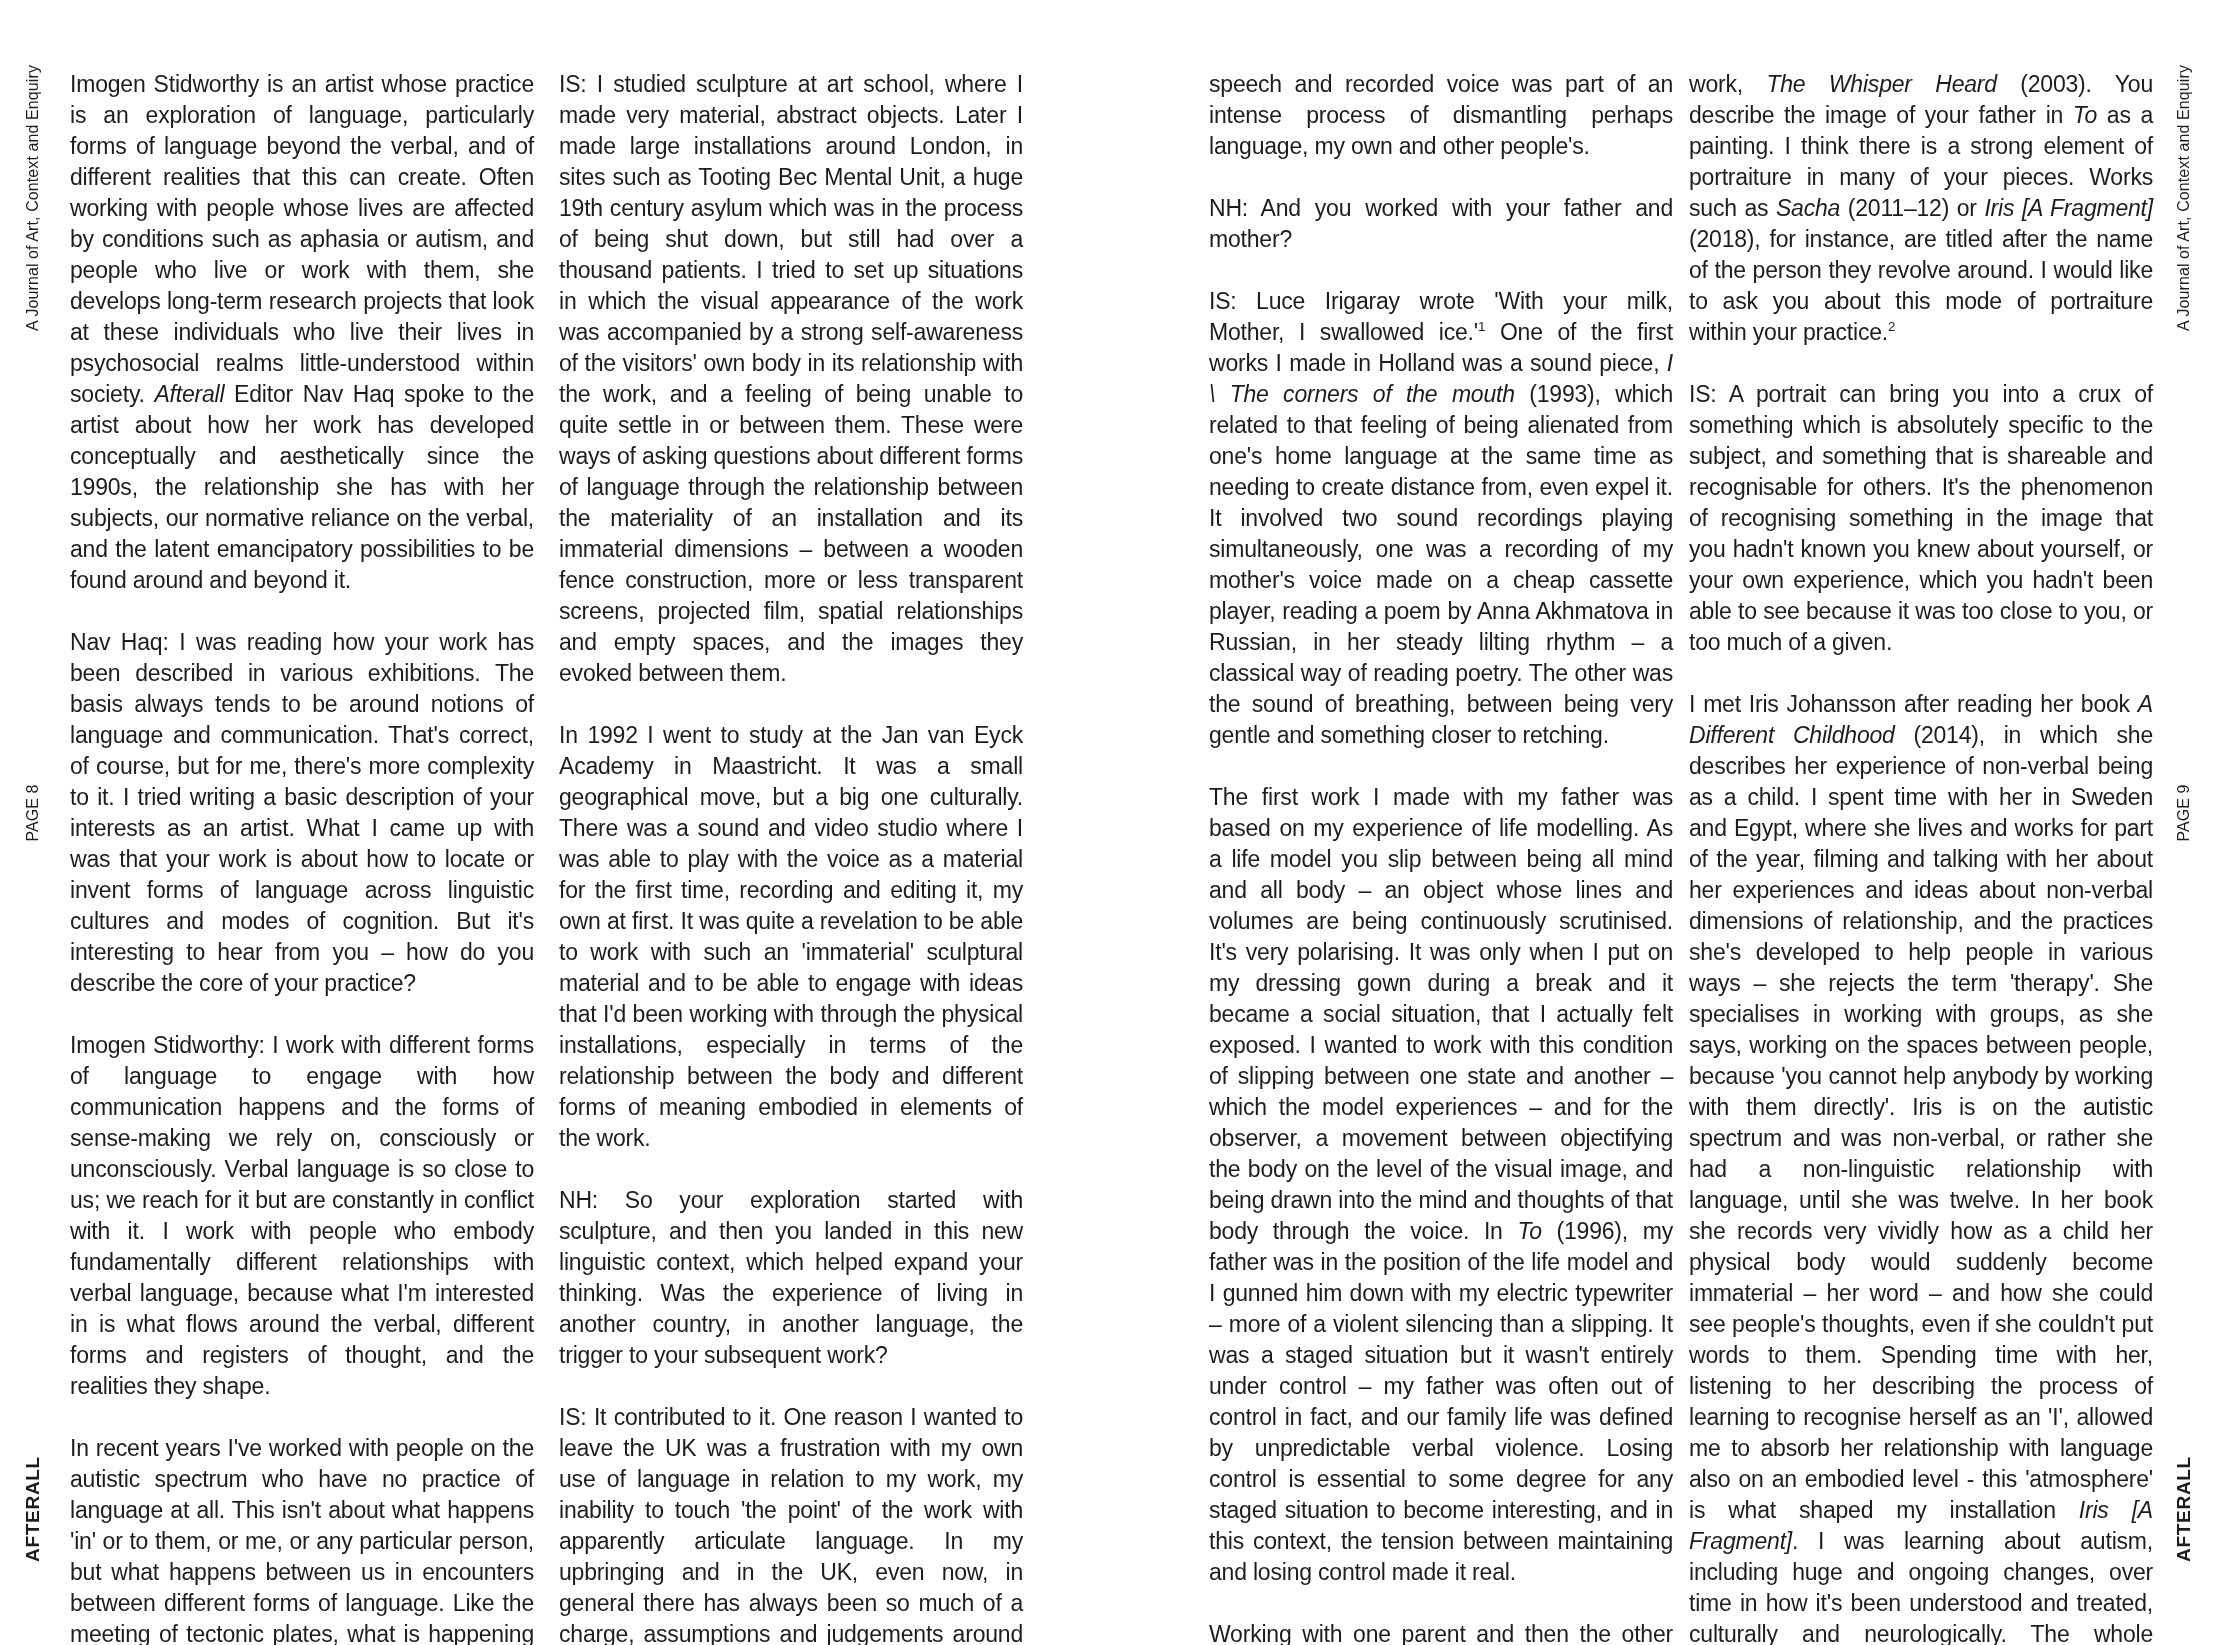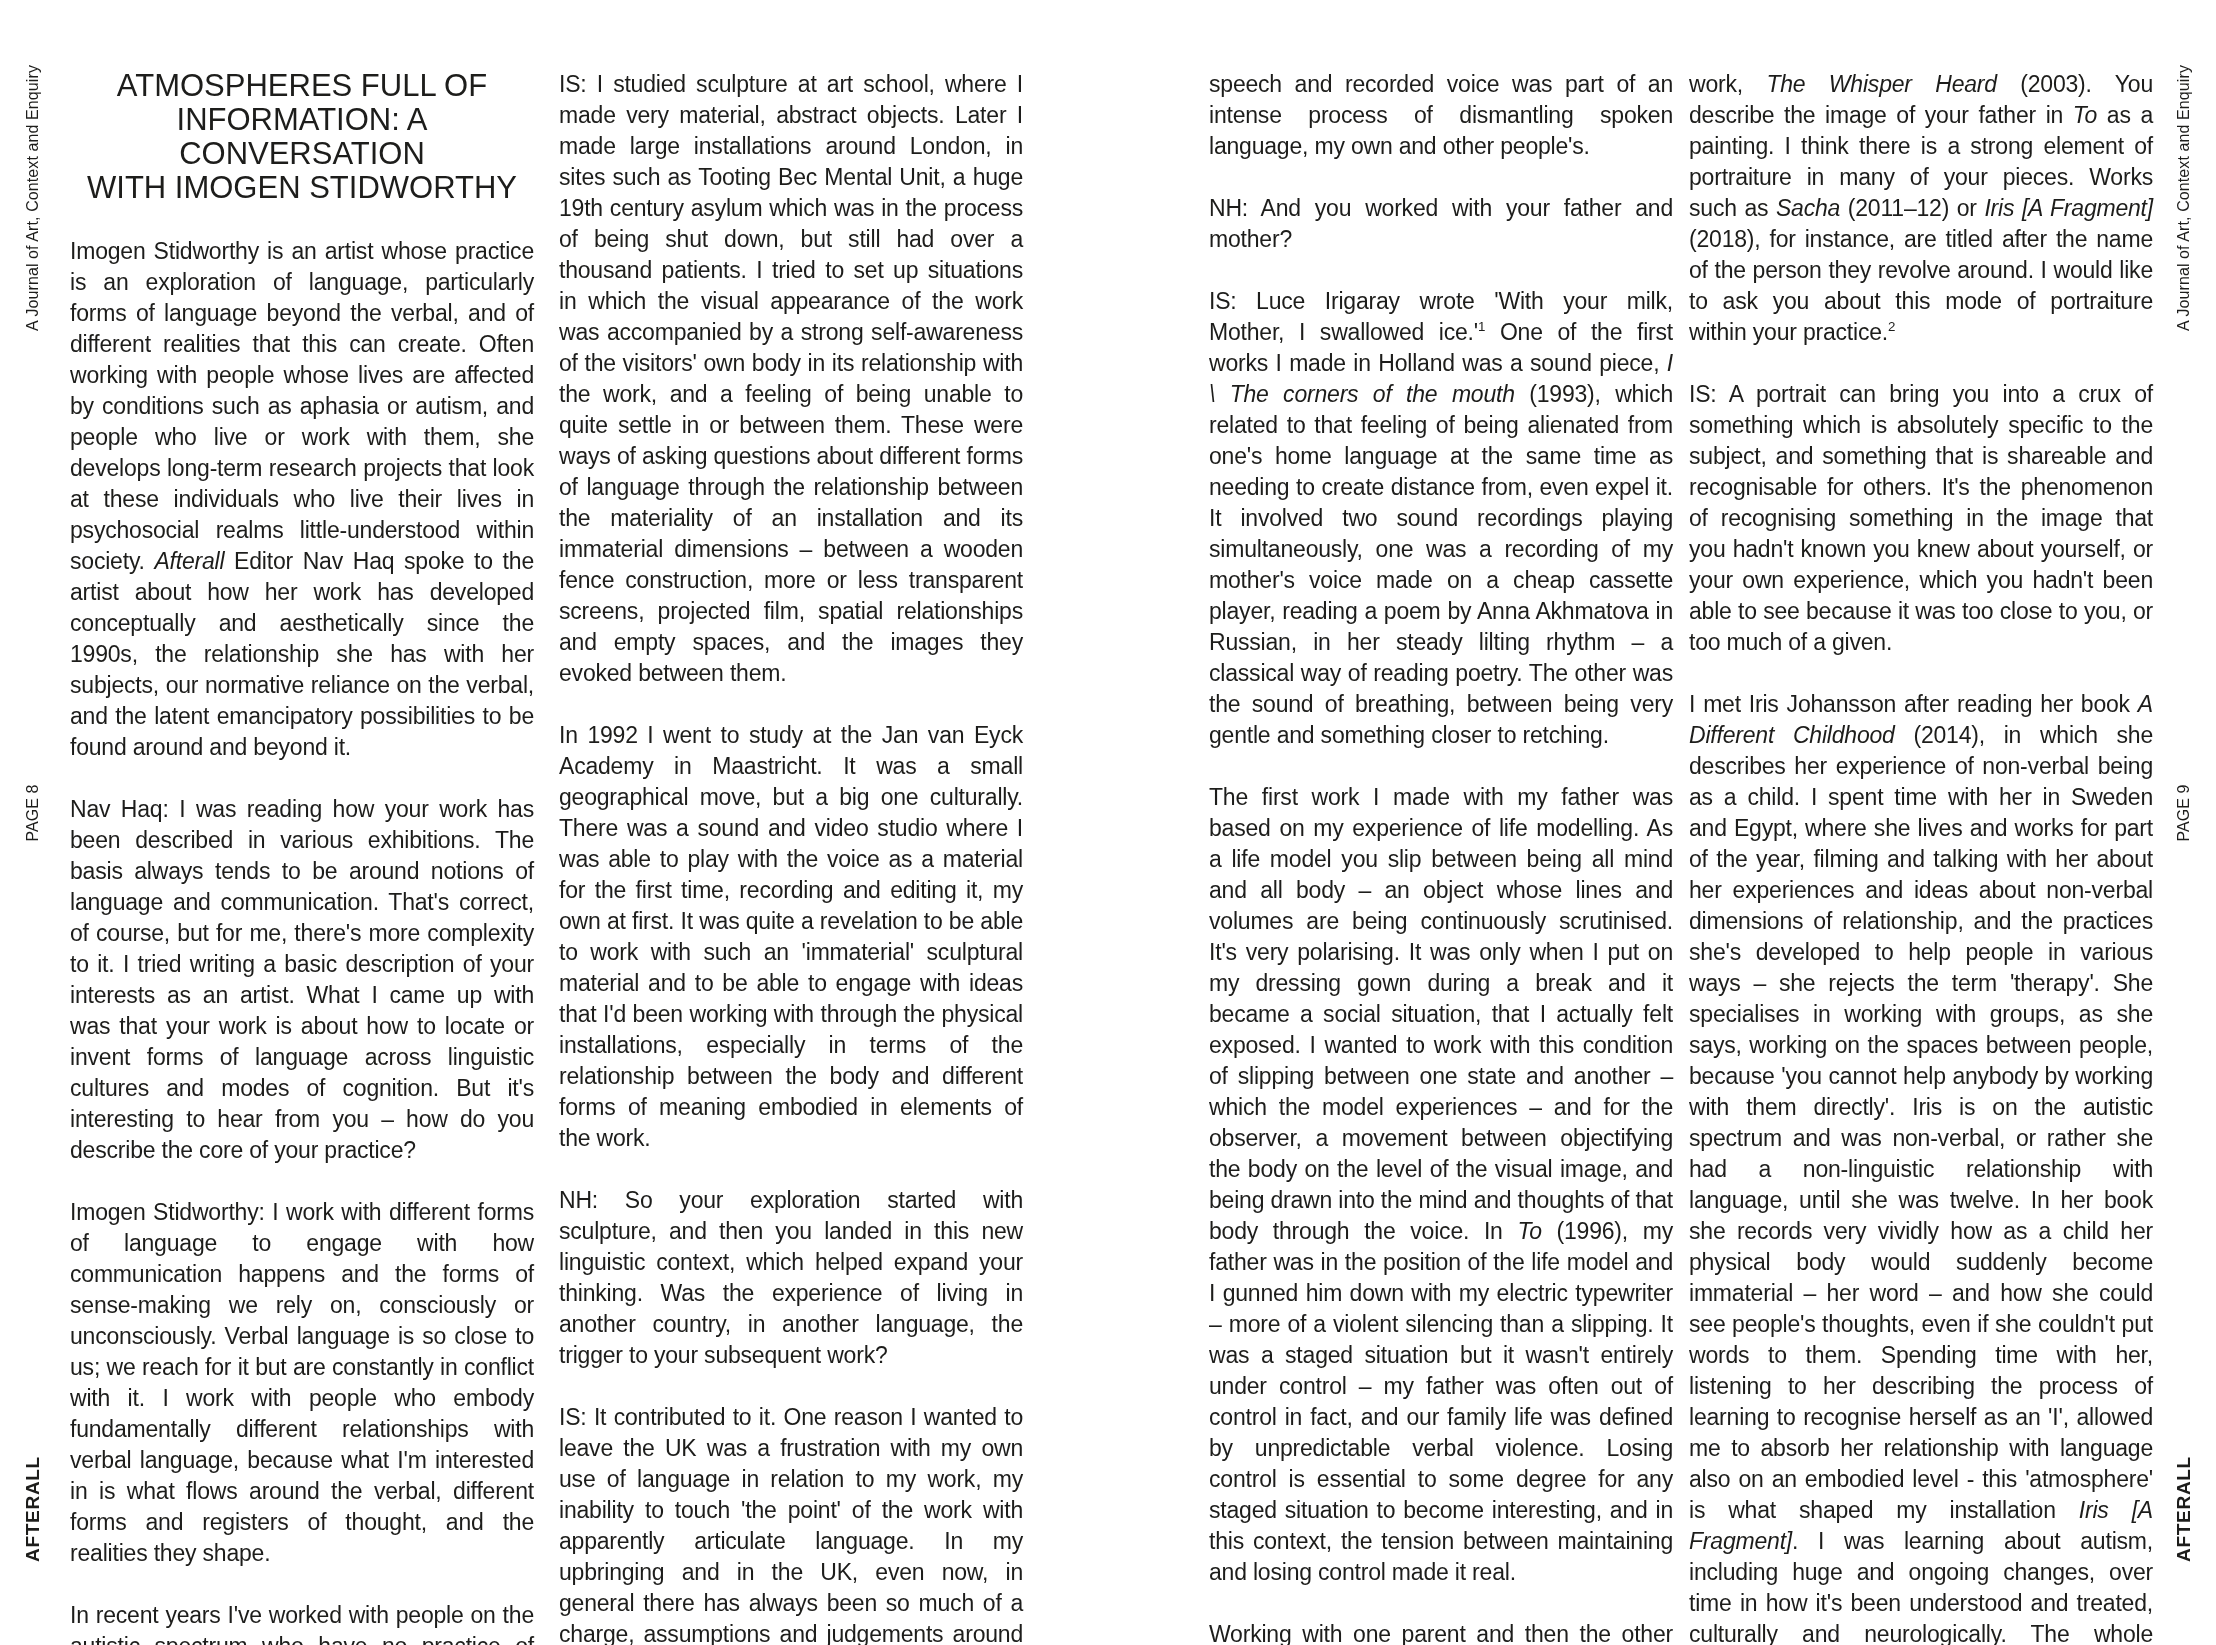--- a/index.html
+++ b/index.html
@@ -60,34 +60,33 @@
 </head>
 <body>
 
 <div class="spread">
 
   <div class="margin-label pos-journal-left">A Journal of Art, Context and Enquiry</div>
   <div class="margin-label pos-page-left">PAGE 8</div>
   <div class="margin-label brand pos-brand-left">AFTERALL</div>
 
   <div class="column col-1">
-      <div class="title">ATMOSPHERES FULL OF<br>INFORMATION: A CONVERSATION<br>WITH IMOGEN STIDWORTHY</div>
       <p>Imogen Stidworthy is an artist whose practice is an exploration of language, particularly forms of language beyond the verbal, and of different realities that this can create. Often working with people whose lives are affected by conditions such as aphasia or autism, and people who live or work with them, she develops long-term research projects that look at these individuals who live their lives in psychosocial realms little-understood within society. <em>Afterall</em> Editor Nav Haq spoke to the artist about how her work has developed conceptually and aesthetically since the 1990s, the relationship she has with her subjects, our normative reliance on the verbal, and the latent emancipatory possibilities to be found around and beyond it.</p>
       <p><strong>Nav Haq:</strong> I was reading how your work has been described in various exhibitions. The basis always tends to be around notions of language and communication. That's correct, of course, but for me, there's more complexity to it. I tried writing a basic description of your interests as an artist. What I came up with was that your work is about how to locate or invent forms of language across linguistic cultures and modes of cognition. But it's interesting to hear from you – how do you describe the core of your practice?</p>
       <p><strong>Imogen Stidworthy:</strong> I work with different forms of language to engage with how communication happens and the forms of sense-making we rely on, consciously or unconsciously. Verbal language is so close to us; we reach for it but are constantly in conflict with it. I work with people who embody fundamentally different relationships with verbal language, because what I'm interested in is what flows around the verbal, different forms and registers of thought, and the realities they shape.</p>
       <p>In recent years I've worked with people on the autistic spectrum who have no practice of language at all. This isn't about what happens 'in' or to them, or me, or any particular person, but what happens between us in encounters between different forms of language. Like the meeting of tectonic plates, what is happening may be phenomenally slow and invisible to the human eye – or dramatic, even volcanic. What's at stake is that it can give rise to different orders of communication and relationship, with others and self.</p>
     </div>
   <div class="column col-2">
       <p><strong>IS:</strong> I studied sculpture at art school, where I made very material, abstract objects. Later I made large installations around London, in sites such as Tooting Bec Mental Unit, a huge 19th century asylum which was in the process of being shut down, but still had over a thousand patients. I tried to set up situations in which the visual appearance of the work was accompanied by a strong self-awareness of the visitors' own body in its relationship with the work, and a feeling of being unable to quite settle in or between them. These were ways of asking questions about different forms of language through the relationship between the materiality of an installation and its immaterial dimensions – between a wooden fence construction, more or less transparent screens, projected film, spatial relationships and empty spaces, and the images they evoked between them.</p>
       <p>In 1992 I went to study at the Jan van Eyck Academy in Maastricht. It was a small geographical move, but a big one culturally. There was a sound and video studio where I was able to play with the voice as a material for the first time, recording and editing it, my own at first. It was quite a revelation to be able to work with such an 'immaterial' sculptural material and to be able to engage with ideas that I'd been working with through the physical installations, especially in terms of the relationship between the body and different forms of meaning embodied in elements of the work.</p>
       <p><strong>NH:</strong> So your exploration started with sculpture, and then you landed in this new linguistic context, which helped expand your thinking. Was the experience of living in another country, in another language, the trigger to your subsequent work?</p>
       <p><strong>IS:</strong> It contributed to it. One reason I wanted to leave the UK was a frustration with my own use of language in relation to my work, my inability to touch 'the point' of the work with apparently articulate language. In my upbringing and in the UK, even now, in general there has always been so much of a charge, assumptions and judgements around how we use language. It wasn't until I went to the Jan van Eyck that I was able to see this more clearly in personal terms as well as theoretical ones, and how it had shaped my own language and values. Most people were speaking English as a second language, so familiar words were constantly being exposed in fresh, surprising ways and their meanings would suddenly emerge differently. The work I did with</p>
     </div>
   <div class="column col-3">
-      <p>speech and recorded voice was part of an intense process of dismantling spoken language, my own and other people's.</p>
+      <p>speech and recorded voice was part of an intense process of dismantling perhaps language, my own and other people's.</p>
       <p><strong>NH:</strong> And you worked with your father and mother?</p>
       <p><strong>IS:</strong> Luce Irigaray wrote 'With your milk, Mother, I swallowed ice.'<sup>1</sup> One of the first works I made in Holland was a sound piece, <em>I \ The corners of the mouth</em> (1993), which related to that feeling of being alienated from one's home language at the same time as needing to create distance from, even expel it. It involved two sound recordings playing simultaneously, one was a recording of my mother's voice made on a cheap cassette player, reading a poem by Anna Akhmatova in Russian, in her steady lilting rhythm – a classical way of reading poetry. The other was the sound of breathing, between being very gentle and something closer to retching.</p>
       <p>The first work I made with my father was based on my experience of life modelling. As a life model you slip between being all mind and all body – an object whose lines and volumes are being continuously scrutinised. It's very polarising. It was only when I put on my dressing gown during a break and it became a social situation, that I actually felt exposed. I wanted to work with this condition of slipping between one state and another – which the model experiences – and for the observer, a movement between objectifying the body on the level of the visual image, and being drawn into the mind and thoughts of that body through the voice. In <em>To</em> (1996), my father was in the position of the life model and I gunned him down with my electric typewriter – more of a violent silencing than a slipping. It was a staged situation but it wasn't entirely under control – my father was often out of control in fact, and our family life was defined by unpredictable verbal violence. Losing control is essential to some degree for any staged situation to become interesting, and in this context, the tension between maintaining and losing control made it real.</p>
       <p>Working with one parent and then the other and setting up situations in which certain dynamics could play out, I was asking questions around language and power through personal relationships. They didn't remain in the personal because the work wasn't about the person. They brought specificity to the work, which in earlier pieces was embodied in a physical site. It's a funny comparison to make perhaps, but it's about making relationships between individual and, to whatever extent, singular levels and wider structural levels.</p>
     </div>
   <div class="column col-4">
       <p>work, <em>The Whisper Heard</em> (2003). You describe the image of your father in <em>To</em> as a painting. I think there is a strong element of portraiture in many of your pieces. Works such as <em>Sacha</em> (2011–12) or <em>Iris [A Fragment]</em> (2018), for instance, are titled after the name of the person they revolve around. I would like to ask you about this mode of portraiture within your practice.<sup>2</sup></p>
       <p><strong>IS:</strong> A portrait can bring you into a crux of something which is absolutely specific to the subject, and something that is shareable and recognisable for others. It's the phenomenon of recognising something in the image that you hadn't known you knew about yourself, or your own experience, which you hadn't been able to see because it was too close to you, or too much of a given.</p>
       <p>I met Iris Johansson after reading her book <em>A Different Childhood</em> (2014), in which she describes her experience of non-verbal being as a child. I spent time with her in Sweden and Egypt, where she lives and works for part of the year, filming and talking with her about her experiences and ideas about non-verbal dimensions of relationship, and the practices she's developed to help people in various ways – she rejects the term 'therapy'. She specialises in working with groups, as she says, working on the spaces between people, because 'you cannot help anybody by working with them directly'. Iris is on the autistic spectrum and was non-verbal, or rather she had a non-linguistic relationship with language, until she was twelve. In her book she records very vividly how as a child her physical body would suddenly become immaterial – her word – and how she could see people's thoughts, even if she couldn't put words to them. Spending time with her, listening to her describing the process of learning to recognise herself as an 'I', allowed me to absorb her relationship with language also on an embodied level - this 'atmosphere' is what shaped my installation <em>Iris [A Fragment]</em>. I was learning about autism, including huge and ongoing changes, over time in how it's been understood and treated, culturally and neurologically. The whole experience made me think in new ways about sense of self, the degree to which this is shaped by othering others, and how normativity plays out in relation to these questions.</p>
     </div>

